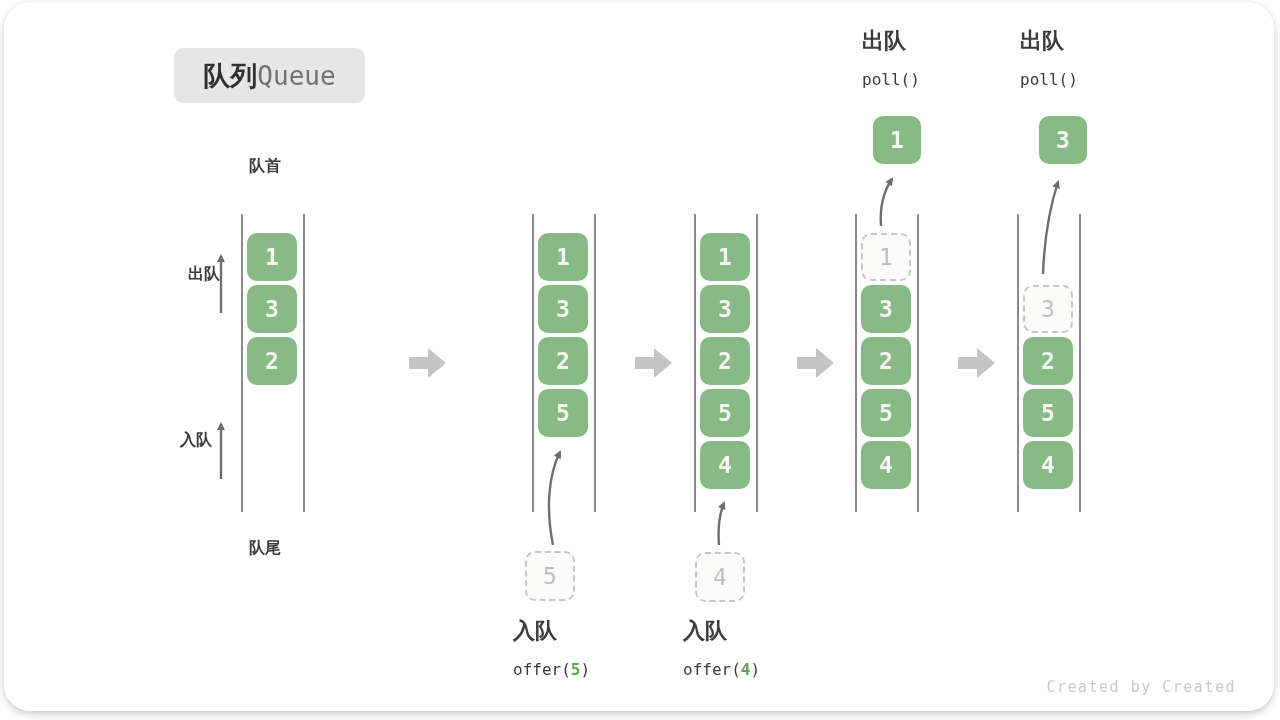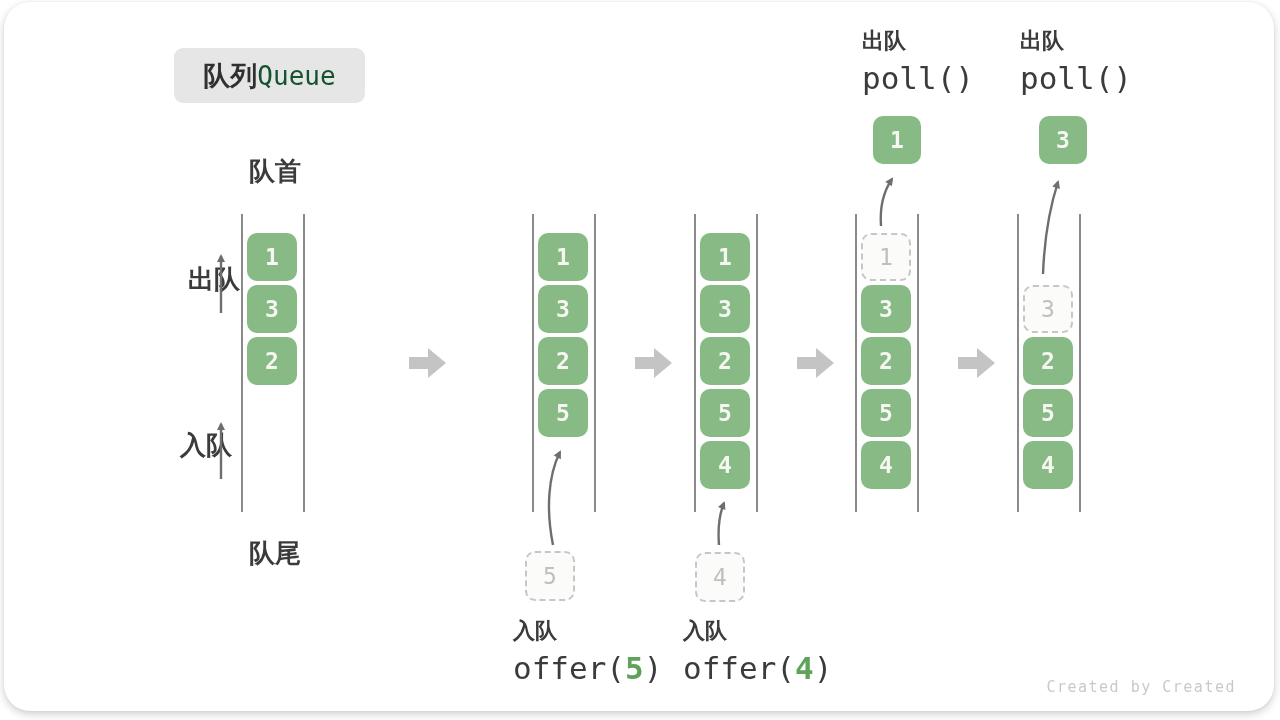--- a/index.html
+++ b/index.html
@@ -12,24 +12,24 @@
     position:absolute;left:4px;top:2px;width:1270px;height:709px;
     background:#ffffff;border-radius:26px;
     box-shadow:0 3px 9px rgba(0,0,0,0.20), 0 0 2px rgba(0,0,0,0.06);
   }
   .badge{
     position:absolute;left:170px;top:46px;width:191px;height:55px;
     background:var(--badge-bg);border-radius:9px;
     display:flex;align-items:center;justify-content:center;
   }
   .badge .zh-big{font-size:27px;font-weight:bold;color:#303030;}
-  .badge .en{font-family:"DejaVu Sans Mono","Liberation Mono",monospace;font-size:26px;color:#14532d;}
+  .badge .en{font-family:"DejaVu Sans Mono","Liberation Mono",monospace;font-size:26px;color:#737373;}
 
   .zh-label{
-    position:absolute;font-size:26px;font-weight:bold;color:var(--label-text);
+    position:absolute;font-size:16px;font-weight:bold;color:var(--label-text);
     white-space:nowrap;line-height:1;
   }
   .rail{position:absolute;width:1.5px;background:var(--rail);}
   .qbox{
     position:absolute;width:50px;height:48px;border-radius:10px;box-sizing:border-box;
     background:var(--box-green);color:var(--box-digit);
     display:flex;align-items:center;justify-content:center;
     font-family:"DejaVu Sans Mono","Liberation Mono",monospace;
     font-weight:bold;font-size:23px;line-height:1;
   }
@@ -38,21 +38,21 @@
     border:2px dashed var(--dashed-border);
     color:var(--dashed-digit);font-weight:normal;
   }
   .block-arrow{position:absolute;width:38px;height:34px;}
   .block-arrow polygon{fill:var(--block-arrow);}
 
   .anno{position:absolute;white-space:nowrap;}
   .anno .anno-zh{font-size:22px;font-weight:bold;color:var(--label-text);line-height:1;}
   .anno .anno-code{
     font-family:"DejaVu Sans Mono","Liberation Mono",monospace;
-    font-size:31px;color:var(--code-text);margin-top:11px;line-height:1;
+    font-size:16px;color:var(--code-text);margin-top:20px;line-height:1;
   }
   .anno .anno-code .g{color:var(--code-green);font-weight:bold;}
 
   .overlay{position:absolute;left:0;top:0;pointer-events:none;}
   .overlay path.arrow-line{stroke:var(--thin-arrow);stroke-width:2.4;fill:none;}
 
   .credit{
     position:absolute;right:38px;top:676px;
     font-family:"DejaVu Sans Mono","Liberation Mono",monospace;
     font-size:15px;letter-spacing:1.5px;color:var(--credit-color);

